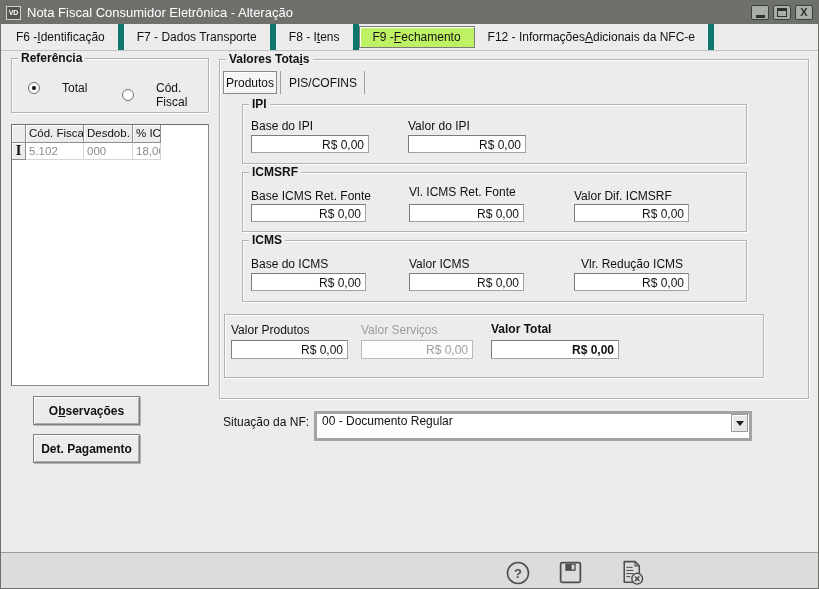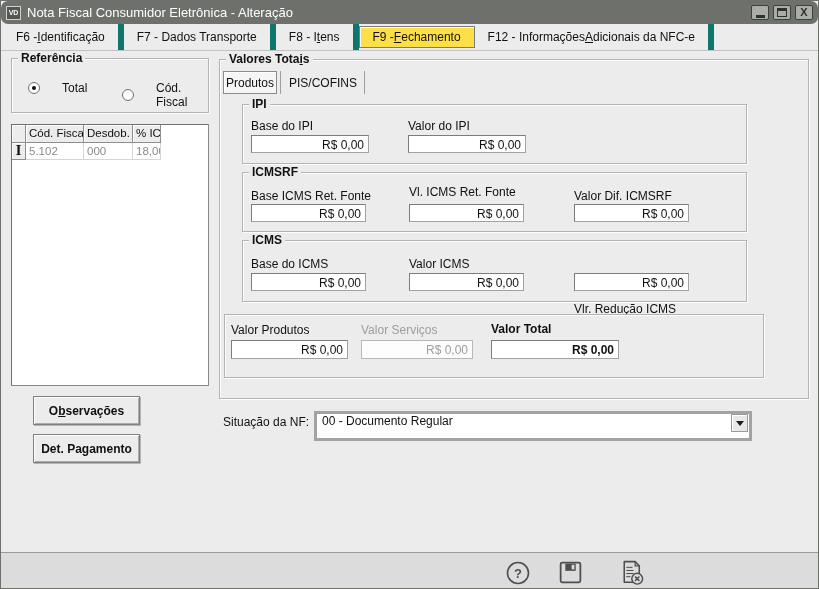--- a/index.html
+++ b/index.html
@@ -8,21 +8,21 @@
     position: relative;
     width: 819px; height: 589px;
     background: #ececec;
     font-family: "Liberation Sans", sans-serif;
     border: 1px solid #6e706c;
     overflow: hidden;
   }
   
   .titlebar {
     position:absolute; left:0; top:0; width:100%; height:23px;
-    background:#6e706c; display:flex; align-items:center; padding:0 5px;border-radius:7px;
+    background:#6e706c; display:flex; align-items:center; padding:0 5px;
   }
   .win-icon {
     width:15px; height:14px; background:#54564f; border:1px solid #cfcfcf;
     color:#fff; font-size:7px; font-weight:bold;
     display:flex; align-items:center; justify-content:center; margin-right:6px; flex:0 0 auto;
   }
   .title-text { color:#fff; font-size:13px; flex:1; white-space:nowrap; overflow:hidden; }
   .win-btn {
     width:18px; height:15px; background:#a9aea8; border:1px solid #3d413d;
     border-radius:2px; margin-left:4px; flex:0 0 auto;
@@ -34,21 +34,21 @@
   
   .tabbar {
     position:absolute; left:0; top:23px; width:100%; height:27px;
     border-bottom:1px solid #c2c2c2; display:flex; align-items:stretch; padding-left:2px;
   }
   .tab {
     font-size:12px; color:#111; display:flex; align-items:center;
     padding:0 13px; border-right:6px solid #0f766e; white-space:nowrap;
   }
   .tab.active {
-    background:#fde047; border:1px solid #7b7b7b; margin:2px 0 2px 0;
+    background:#bef264; border:1px solid #7b7b7b; margin:2px 0 2px 0;
     box-shadow: inset 1px 1px 0 #fff;
   }
   .u { text-decoration: underline; }
   
   .groupbox {
     position:absolute; border:1px solid #b3b3b3;
     box-shadow: inset 1px 1px 0 #fdfdfd, 1px 1px 0 #fdfdfd;
   }
   .gb-label {
     position:absolute; top:-8px; left:6px; background:#ececec; padding:0 3px;
@@ -236,21 +236,21 @@
       <div class="flabel" style="left:331px; top:16px;">Valor Dif. ICMSRF</div>
       <div class="field" style="left:331px; top:31px; width:115px;">R$ 0,00</div>
     </div>
 
     <div class="groupbox" style="left:22px; top:180px; width:505px; height:62px;">
       <div class="gb-label">ICMS</div>
       <div class="flabel" style="left:8px; top:16px;">Base do ICMS</div>
       <div class="field" style="left:8px; top:32px; width:115px;">R$ 0,00</div>
       <div class="flabel" style="left:166px; top:16px;">Valor ICMS</div>
       <div class="field" style="left:166px; top:32px; width:115px;">R$ 0,00</div>
-      <div class="flabel" style="left:331px; top:16px;margin-top:45px;">Vlr. Redução ICMS</div>
+      <div class="flabel" style="left:338px; top:16px;">Vlr. Redução ICMS</div>
       <div class="field" style="left:331px; top:32px; width:115px;">R$ 0,00</div>
     </div>
 
     <div class="groupbox" style="left:4px; top:254px; width:540px; height:64px;">
       <div class="flabel" style="left:6px; top:8px;">Valor Produtos</div>
       <div class="field" style="left:6px; top:25px; width:117px; height:19px;">R$ 0,00</div>
       <div class="flabel dim" style="left:136px; top:8px;">Valor Serviços</div>
       <div class="field dim" style="left:136px; top:25px; width:112px; height:19px;">R$ 0,00</div>
       <div class="flabel bold" style="left:266px; top:7px;">Valor Total</div>
       <div class="field bold" style="left:266px; top:25px; width:128px; height:19px;">R$ 0,00</div>

